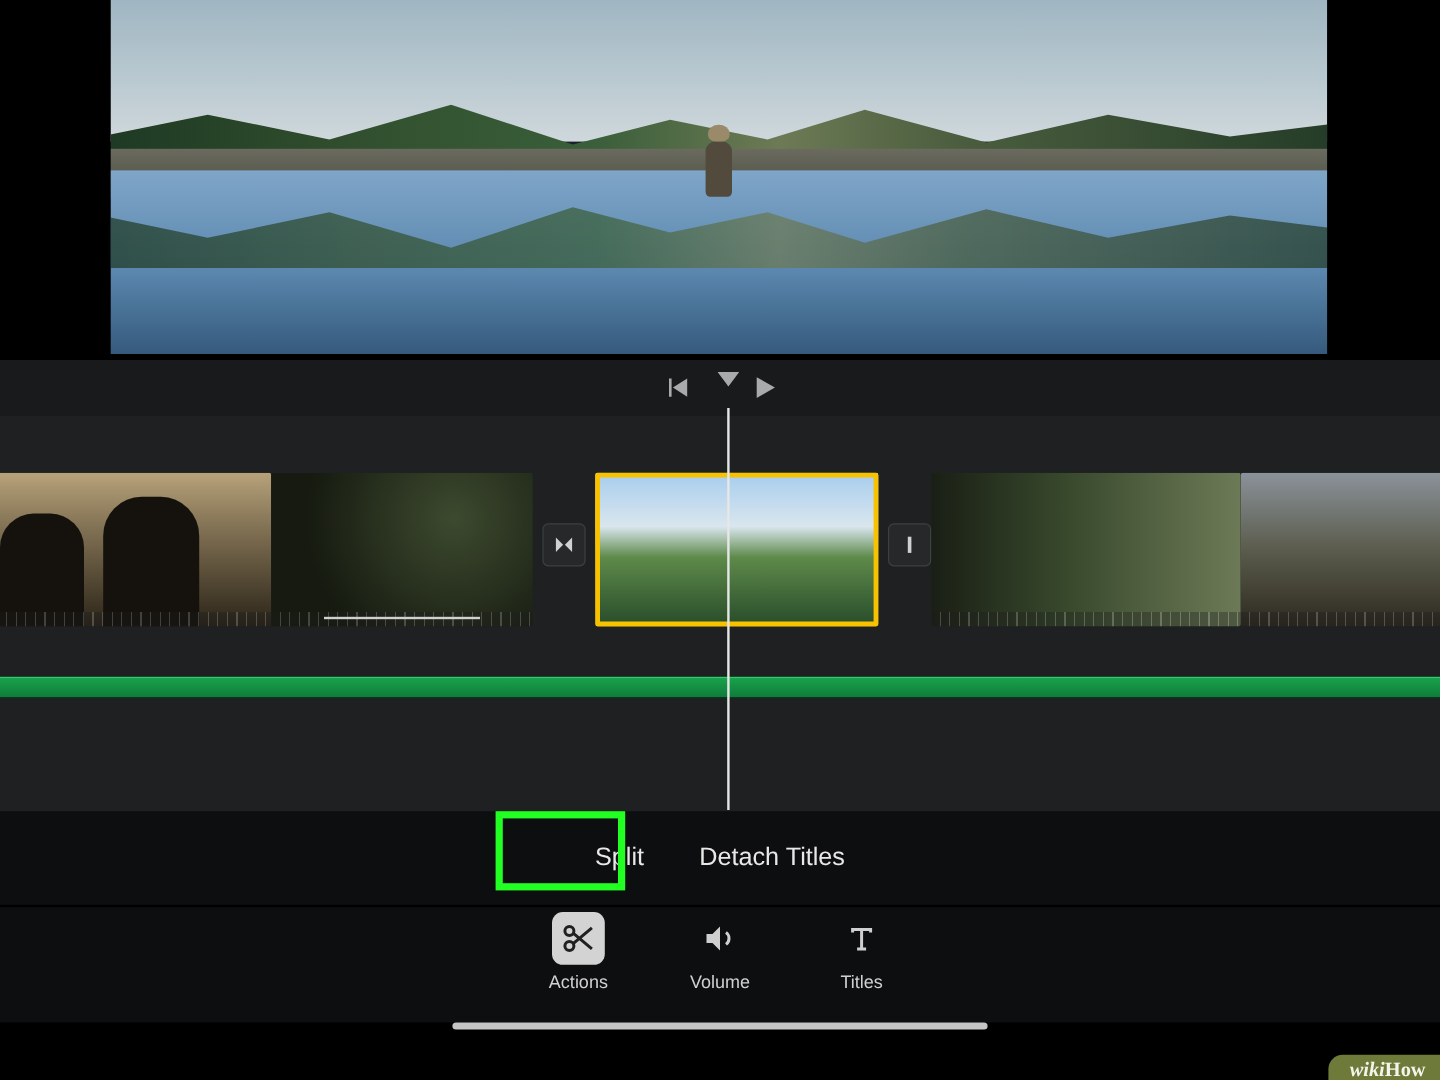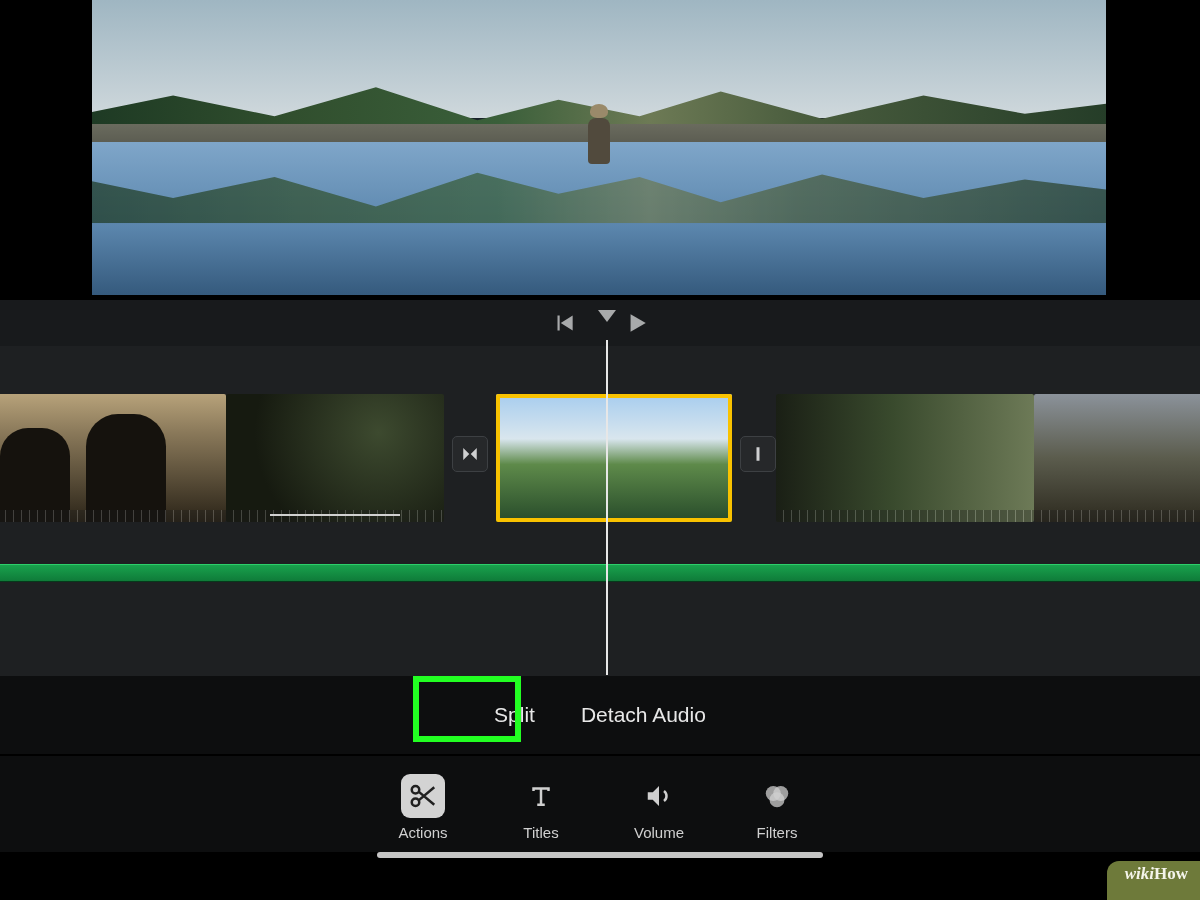--- a/index.html
+++ b/index.html
@@ -151,21 +151,21 @@
   .highlight-box{
     position:absolute; top:676px; left:413px; width:108px; height:66px;
     border:6px solid #22ff22; z-index:200; pointer-events:none;
   }
 
   
   .tool-strip{
     position:absolute; top:756px; left:0; width:100%; height:96px;
     background:#0d0e0f;
     display:flex; justify-content:center; align-items:flex-start; gap:46px;
-    padding-top:18px;
+    padding-top:4px;
   }
   .tool{
     width:72px; display:flex; flex-direction:column; align-items:center; gap:6px;
     font-size:15px; color:#d0d0d0; cursor:pointer;
   }
   .tool .iconbox{
     width:44px; height:44px; border-radius:9px;
     display:flex; align-items:center; justify-content:center;
   }
   .tool.active .iconbox{ background:#d3d3d3; }
@@ -174,21 +174,21 @@
 
   .scroll-indicator{
     position:absolute; top:852px; left:50%; transform:translateX(-50%);
     width:446px; height:6px; background:#c5c5c5; border-radius:3px;
   }
 
   .watermark{
     position:absolute; right:0; bottom:0;
     background:#6e7a3a; color:#f4f4ea;
     font: italic 600 17px/1 Georgia, serif;
-    padding:4px 12px 18px 18px;
+    padding:4px 12px 0 18px;
     border-top-left-radius:12px;
   }
   .watermark b{font-style:normal;font-weight:700;}
 
   .mask-left,.mask-right{position:absolute;top:0;width:92px;height:300px;background:#000;z-index:5;}
   .mask-left{left:0;}
   .mask-right{right:0;}
 </style>
 </head>
 <body>
@@ -252,67 +252,57 @@
         <rect x="10" y="3" width="4" height="18"></rect>
       </svg>
   </div>
   <div class="audio-lane"></div>
 </div>
 
 <div class="playhead"></div>
 
 <div class="menu-row">
   <span class="menu-item">Split</span>
-  <span class="menu-item">Detach Audio</span>
+  <span class="menu-item">Detach Titles</span>
 </div>
 <div class="highlight-box"></div>
 
 <div class="tool-strip">
 
   <div class="tool active">
     <div class="iconbox">
       <svg viewBox="0 0 24 24">
         <circle cx="6" cy="7" r="3" fill="none" stroke="#202020" stroke-width="2"></circle>
         <circle cx="6" cy="17" r="3" fill="none" stroke="#202020" stroke-width="2"></circle>
         <path d="M8.5 8.5 L21 19 M8.5 15.5 L21 5" stroke="#202020" stroke-width="2" fill="none"></path>
       </svg>
     </div>
     <span>Actions</span>
   </div>
 
 
   <div class="tool">
     <div class="iconbox">
       <svg viewBox="0 0 24 24">
-        <path d="M5 5h14v3h-2V7h-4v11h2v2H9v-2h2V7H7v1H5z"></path>
+        <path d="M3 9v6h4l5 5V4L7 9H3z"></path>
+        <path d="M16 8a5 5 0 0 1 0 8" fill="none" stroke="#cfcfcf" stroke-width="2"></path>
       </svg>
     </div>
-    <span>Titles</span>
+    <span>Volume</span>
   </div>
 
   <div class="tool">
     <div class="iconbox">
       <svg viewBox="0 0 24 24">
-        <path d="M3 9v6h4l5 5V4L7 9H3z"></path>
-        <path d="M16 8a5 5 0 0 1 0 8" fill="none" stroke="#cfcfcf" stroke-width="2"></path>
+        <path d="M5 5h14v3h-2V7h-4v11h2v2H9v-2h2V7H7v1H5z"></path>
       </svg>
     </div>
-    <span>Volume</span>
-  </div>
-
-  <div class="tool">
-    <div class="iconbox">
-      <svg viewBox="0 0 24 24">
-        <circle cx="9" cy="10" r="6" fill="#cfcfcf" opacity=".75"></circle>
-        <circle cx="15" cy="10" r="6" fill="#cfcfcf" opacity=".75"></circle>
-        <circle cx="12" cy="15" r="6" fill="#cfcfcf" opacity=".75"></circle>
-      </svg>
-    </div>
-    <span>Filters</span>
-  </div>
+    <span>Titles</span>
+  </div>
+
 
 </div>
 
 <div class="scroll-indicator"></div>
 
 <div class="watermark">
   <span>wiki</span><b>How</b>
 </div>
 
 </body></html>

